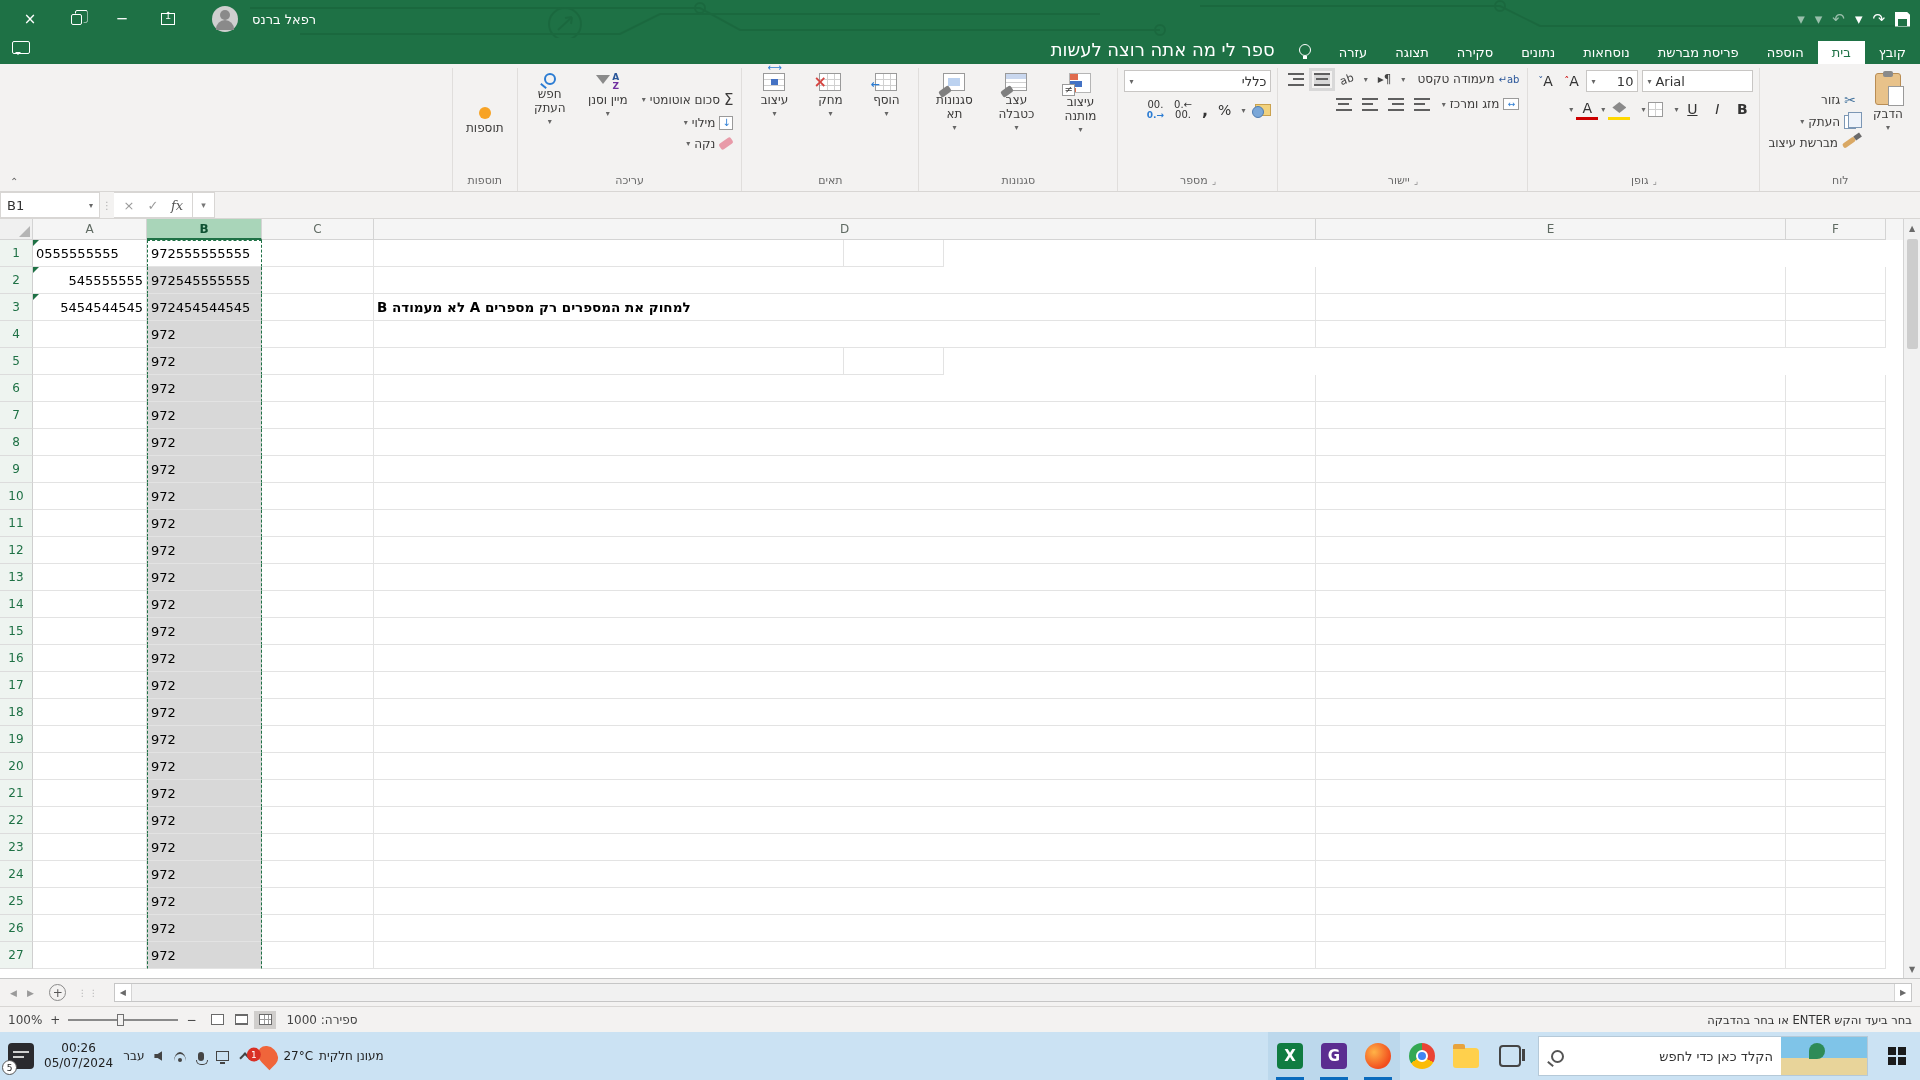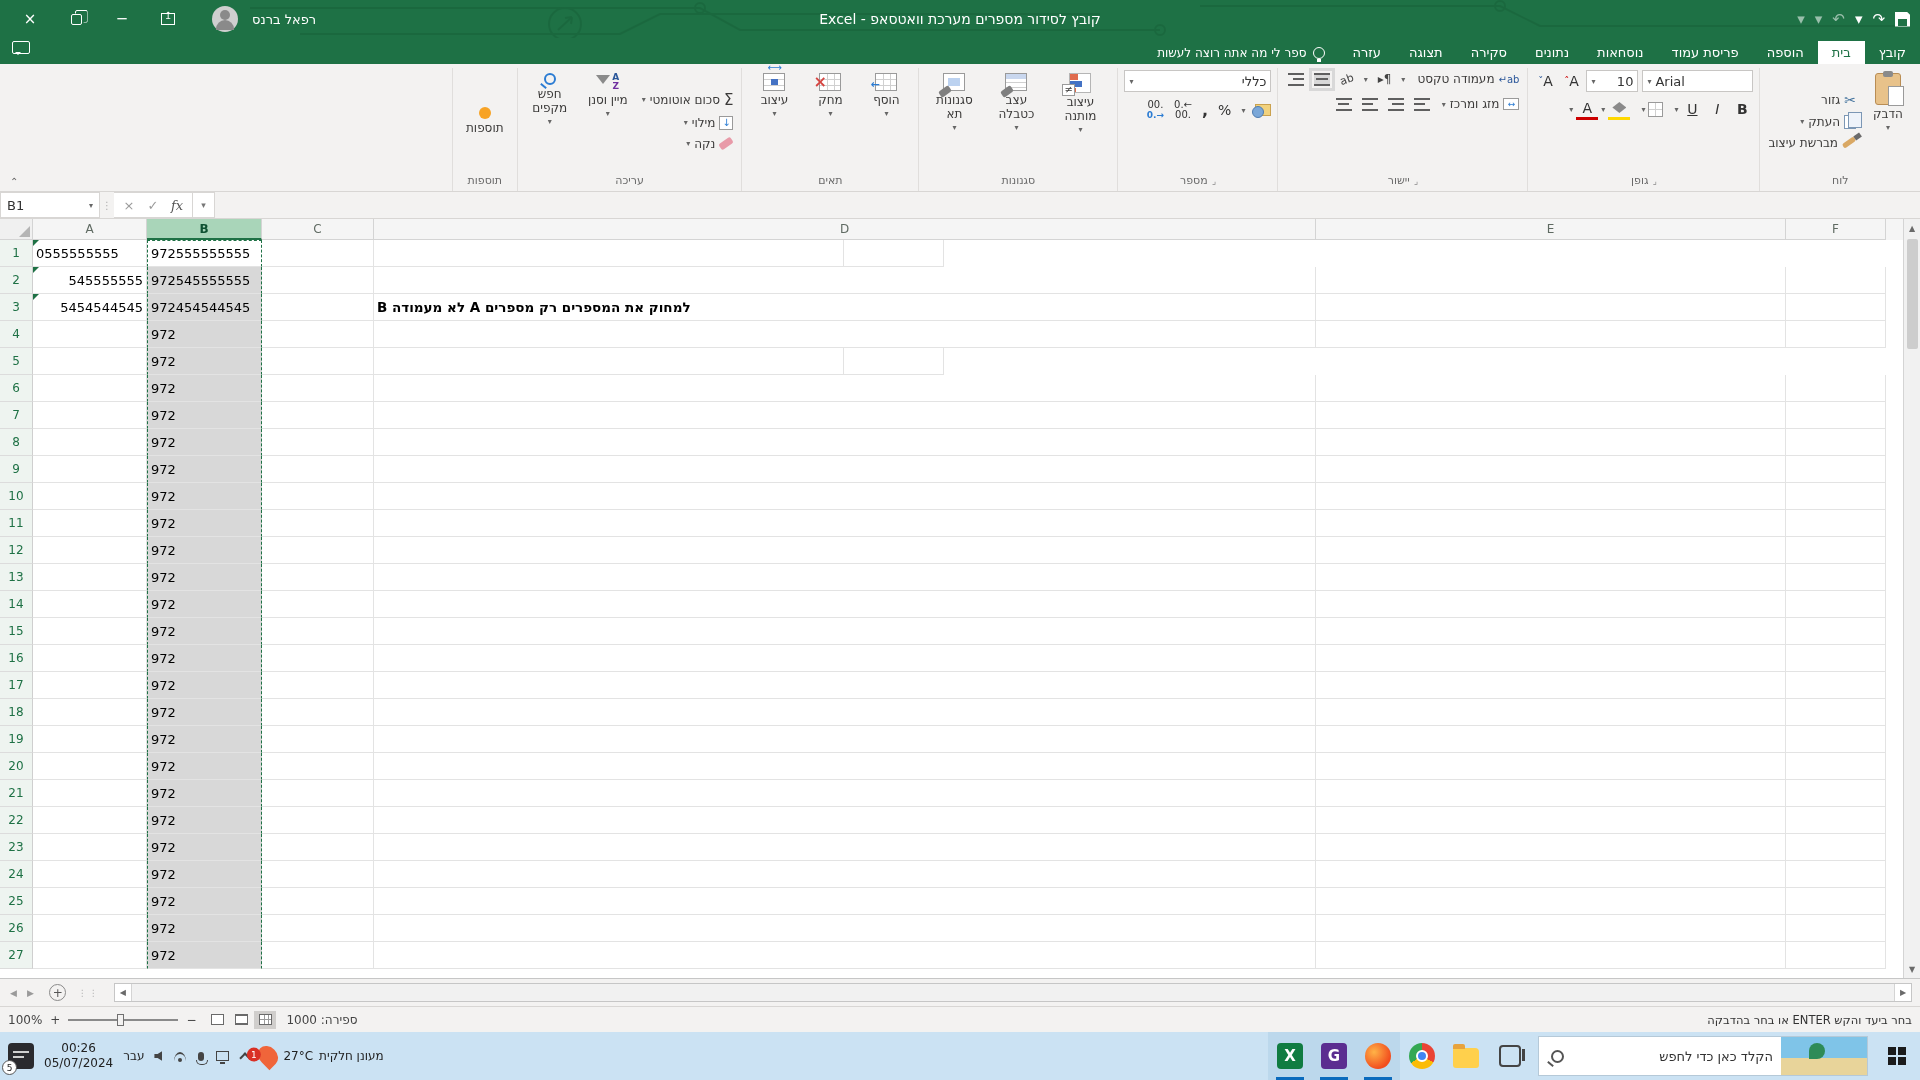--- a/index.html
+++ b/index.html
@@ -28,21 +28,21 @@
   .dim { opacity:.55; }
   .floppy { width:15px; height:15px; background:#fff; clip-path:polygon(0 0,78% 0,100% 22%,100% 100%,0 100%); position:relative;}
   .floppy::after{content:""; position:absolute; left:3px; top:7px; width:9px; height:7px; background:#1e7145;}
 
   
   .tabrow { height:26px; background:#1e7145; display:flex; direction:rtl; align-items:flex-end; color:#fff; position:relative;}
   .feedback { position:absolute; left:12px; top:3px; width:18px; height:13px; border:1.5px solid #fff; border-radius:2px;}
   .feedback::after{ content:""; position:absolute; left:2px; bottom:-5px; border:3px solid transparent; border-top-color:#fff;}
   .mtab { padding:4px 14px; font-size:13px; cursor:default; }
   .mtab.active { background:#fff; color:#1e7145; }
-  .tellme { display:flex; align-items:center; gap:6px; padding:4px 14px; font-size:12px;}
+  .tellme { display:flex; align-items:center; gap:24px; padding:4px 14px; font-size:18px;}
   .bulb { width:12px; height:12px; border:1.5px solid #fff; border-radius:50%; position:relative;}
   .bulb::after{content:""; position:absolute; left:3px; bottom:-4px; width:4px; height:3px; background:#fff;}
 
   
   .ribbon { height:128px; background:#f3f2f1; border-bottom:1px solid #d8d6d4; direction:rtl;
     display:flex; position:relative; padding-top:4px;}
   .rgroup { display:flex; flex-direction:column; border-left:1px solid #e0dedc; padding:2px 6px 0 6px; position:relative;}
   .rgroup-content { flex:1; display:flex; gap:4px; }
   .rgroup-label { text-align:center; font-size:11px; color:#6a6a6a; padding:3px 0 4px; display:flex; align-items:center; justify-content:center; gap:4px;}
   .launcher { font-size:9px; color:#8a8a8a; }
@@ -261,38 +261,37 @@
       <div class="winbtn">
           <span class="icon-restore"></span>
         </div>
       <div class="winbtn">─</div>
       <div class="winbtn">
           <span class="icon-maxbox"></span>
         </div>
       <div class="avatar"></div>
       <div class="user-name">רפאל ברנס</div>
     </div>
-    <div class="tb-title" dir="rtl">קובץ לסידור מספרים מערכת וואטסאפ  -  Excel</div>
     <div class="qat">
       <span class="dim">▾</span>
       <span class="dim">▾</span>
       <span class="dim">↶</span>
       <span>▾</span>
       <span>↷</span>
       <span class="floppy"></span>
     </div>
   </div>
 
   <div class="tabrow">
     <div class="feedback"></div>
     <div id="menu-tabs" style="display:flex;">
         <div class="mtab">קובץ</div>
         <div class="mtab active">בית</div>
         <div class="mtab">הוספה</div>
-        <div class="mtab">פריסת עמוד</div>
+        <div class="mtab">פריסת מברשת</div>
         <div class="mtab">נוסחאות</div>
         <div class="mtab">נתונים</div>
         <div class="mtab">סקירה</div>
         <div class="mtab">תצוגה</div>
         <div class="mtab">עזרה</div>
       </div>
     <div class="tellme">
       <span class="bulb"></span>
       <span>ספר לי מה אתה רוצה לעשות</span>
     </div>
@@ -513,21 +512,21 @@
                 <span class="a">A</span>
                 <span class="z">Z</span>
               </span>
             <span class="icon-funnel"></span>
           </span>
           <span>מיין וסנן</span>
           <span class="caret">▾</span>
         </div>
         <div class="bigbtn" style="width:52px;">
           <span class="icon-mag"></span>
-          <span>חפש מקפים</span>
+          <span>חפש העתק</span>
           <span class="caret">▾</span>
         </div>
       </div>
       <div class="rgroup-label">
           <span>עריכה</span>
         </div>
     </div>
 
     <div class="rgroup">
       <div class="rgroup-content" style="align-items:center; justify-content:center;">

